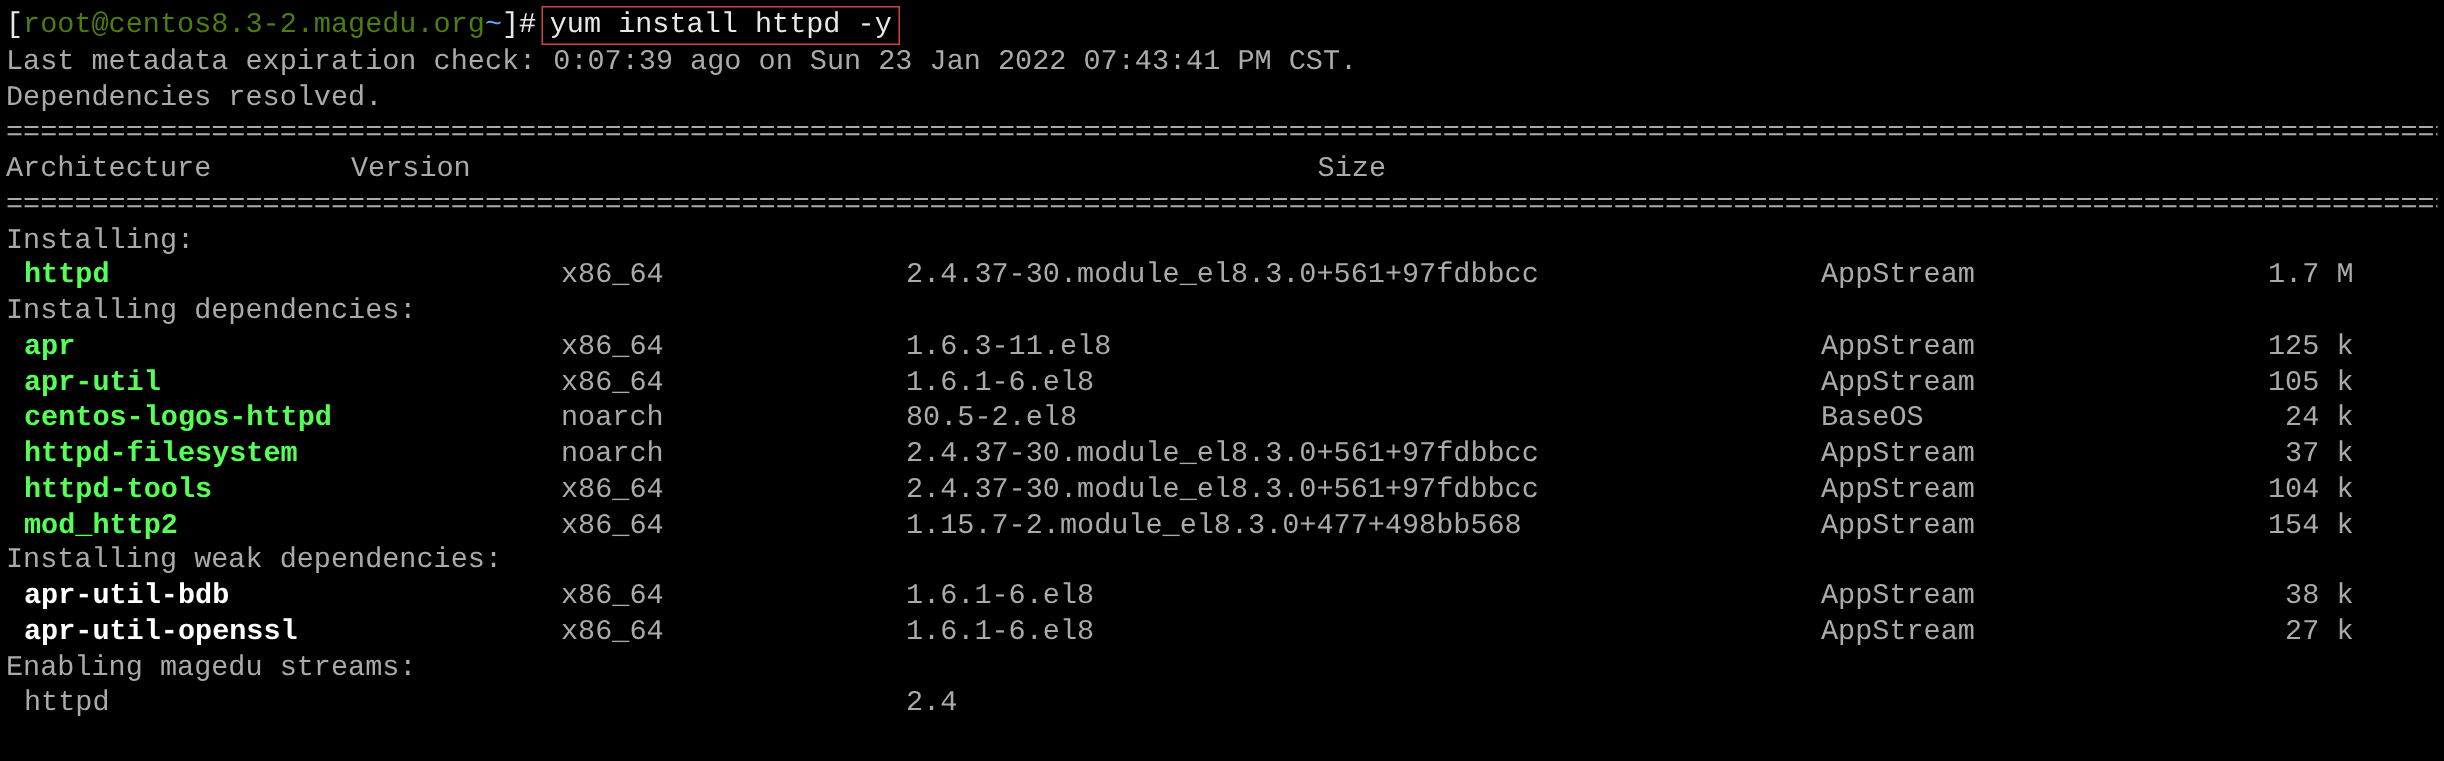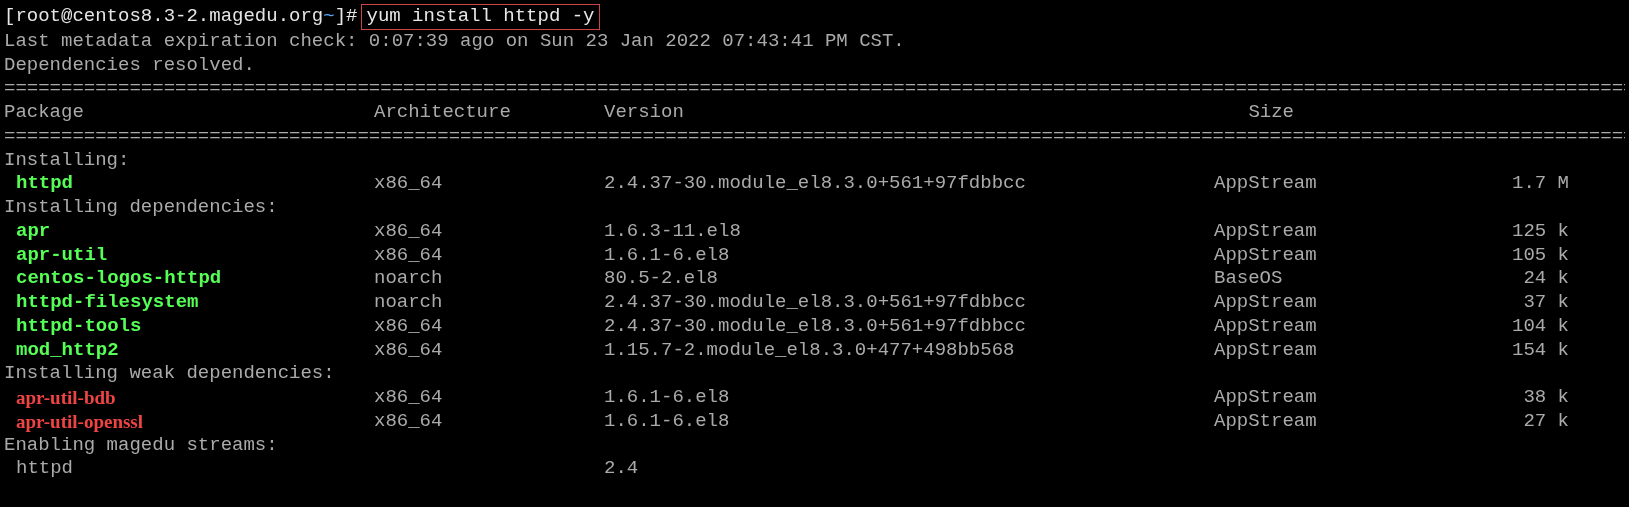--- a/index.html
+++ b/index.html
@@ -11,32 +11,32 @@
       padding: 4px;
       line-height: 1.25;
       white-space: nowrap;
       overflow: hidden;
     }
     .prompt-line {
       display: flex;
       align-items: center;
     }
     .bracket { color: #e8e8e8; }
-    .user-host { color: #e5e5e5; }
+    .user-host { color: #4d7c0f; }
     .tilde { color: #55aaff; }
     .hash { color: #e8e8e8; }
     .command-box {
       border: 1px solid #cc4444;
       padding: 0 4px;
       margin-left: 4px;
     }
     .command { color: #e8e8e8; }
     .grey { color: #aaaaaa; font-family: Liberation Mono, monospace; }
     .green { color: #55ff55; font-weight: bold; }
-    .cyan { color: #ef4444; font-weight: bold; font-family: Liberation Serif, serif; }
+    .cyan { color: #ffffff; font-weight: bold; }
     .hr-line {
       letter-spacing: 0;
       color: #aaaaaa;
       overflow: hidden;
       width: 100%;
     }
     .row {
       display: flex;
     }
     .col-pkg { width: 370px; flex-shrink: 0; padding-left: 0; }
@@ -59,21 +59,20 @@
     <span class="command">yum install httpd -y</span>
   </span>
 </div>
 
 <div class="grey">Last metadata expiration check: 0:07:39 ago on Sun 23 Jan 2022 07:43:41 PM CST.</div>
 <div class="grey">Dependencies resolved.</div>
 
 <div class="hr-line">====================================================================================================================================================</div>
 
 <div class="row grey">
-  <div class="col-pkg">Package</div>
   <div class="col-arch">Architecture</div>
   <div class="col-ver">Version</div>
   <div class="col-size">Size</div>
 </div>
 
 <div class="hr-line">====================================================================================================================================================</div>
 
 <div class="grey">Installing:</div>
 
 <div class="row">

